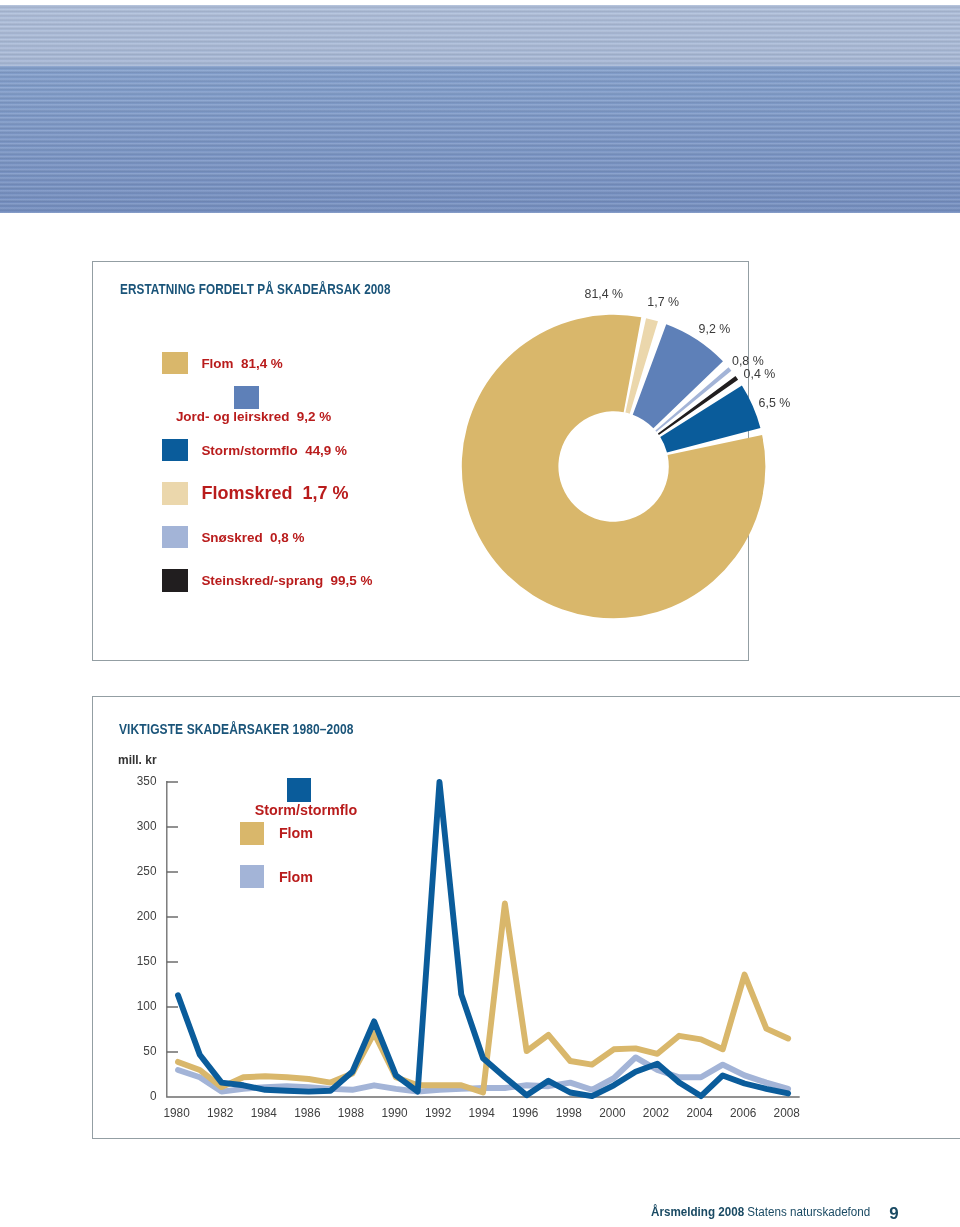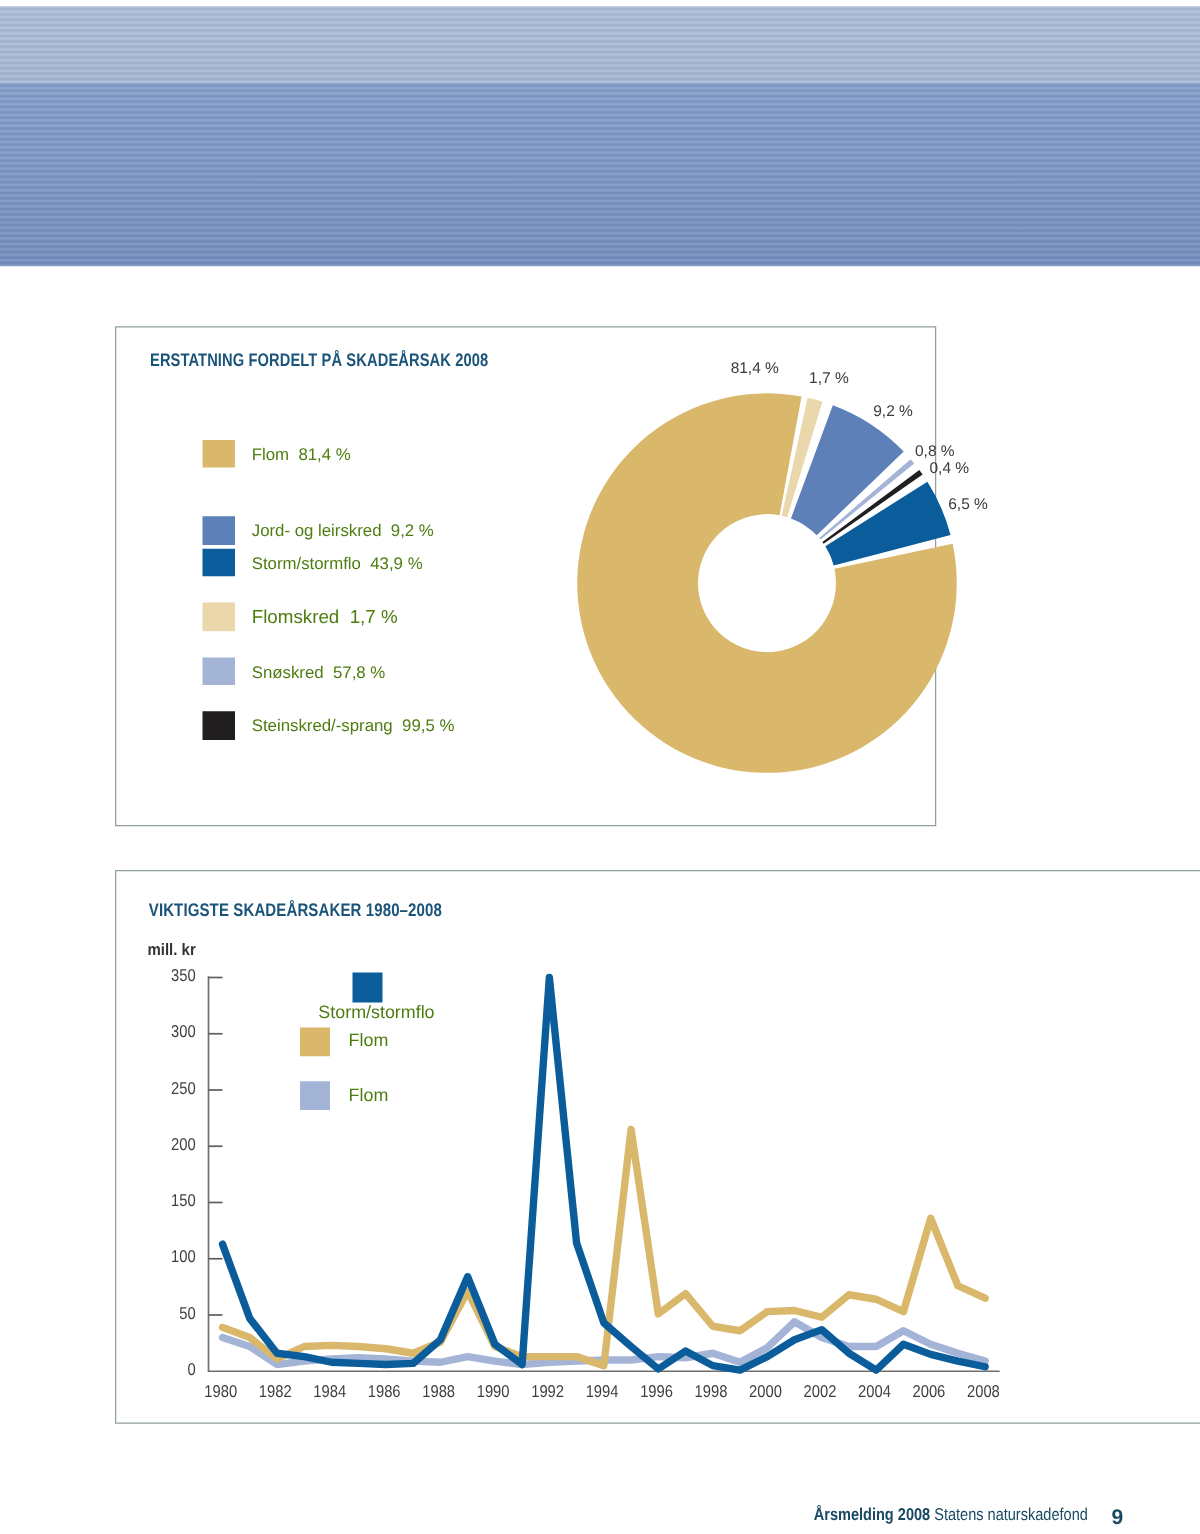--- a/index.html
+++ b/index.html
@@ -18,21 +18,21 @@
   .panel{position:absolute;box-sizing:border-box;background:#fff;}
   #panel-pie{left:92px;top:261px;width:657px;height:400px;}
   #panel-line{left:92px;top:696px;width:918px;height:443px;}
 
   .panel-title{position:absolute;font-weight:bold;white-space:nowrap;
        font-size:14.6px;letter-spacing:0.1px;transform-origin:0 50%;}
 
   
   .legend-item{position:absolute;display:flex;align-items:center;}
   .swatch{display:block;}
-  .legend-label{white-space:pre;color:#4d7c0f;}
+  .legend-label{white-space:pre;color:#b91c1c;font-weight:bold;}
 
   svg{display:block;overflow:visible;}
   .callout{fill:#3b3b3b;font-family:"Liberation Sans",sans-serif;font-size:12.4px;-webkit-font-smoothing:antialiased;}
   .axis-label{fill:#3f3f3f;font-family:"Liberation Sans",sans-serif;font-size:13.7px;-webkit-font-smoothing:antialiased;}
   #footer-text{position:absolute;left:651.1px;top:1203.8px;font-size:13.7px;white-space:nowrap;transform:scaleX(0.85);transform-origin:0 50%;}
   #footer-text b{font-weight:bold;}
   #footer-page{position:absolute;left:889.3px;top:1203.8px;font-size:16.9px;font-weight:bold;}
 </style>
 </head>
 <body>
@@ -44,35 +44,35 @@
     <div class="band" id="band-dark" style="background: repeating-linear-gradient(rgba(255, 255, 255, 0.13) 0px, rgba(0, 0, 0, 0.086) 2.24px, rgba(0, 0, 0, 0.02) 3.44px, rgba(255, 255, 255, 0.13) 4.3px), linear-gradient(rgb(133, 161, 206), rgb(118, 144, 194));"></div>
   </div>
 
   <div class="panel" id="panel-pie" style="border: 1px solid rgb(147, 158, 163);">
     <div class="panel-title" id="pie-title" style="left: 26.8px; top: 19px; color: rgb(26, 84, 121); transform: scaleX(0.805);">ERSTATNING FORDELT PÅ SKADEÅRSAK 2008</div>
     <div id="pie-legend">
         <div class="legend-item" style="left: 69px; top: 89.8px;">
           <span class="swatch" style="width: 25.5px; height: 22.6px; background: rgb(217, 183, 107);"></span>
           <span class="legend-label" style="margin-left: 13.9px; font-size: 13.45px;">Flom  81,4 %</span>
         </div>
-        <div class="legend-item" style="left: 69px; top: 151px;">
+        <div class="legend-item" style="left: 69px; top: 124px; flex-direction: column;">
           <span class="swatch" style="width: 25.5px; height: 22.6px; background: rgb(94, 128, 184);"></span>
           <span class="legend-label" style="margin-left: 13.9px; font-size: 13.45px;">Jord- og leirskred  9,2 %</span>
         </div>
         <div class="legend-item" style="left: 69px; top: 176.8px;">
           <span class="swatch" style="width: 25.5px; height: 22.6px; background: rgb(10, 92, 155);"></span>
-          <span class="legend-label" style="margin-left: 13.9px; font-size: 13.45px;">Storm/stormflo  43,9 %</span>
+          <span class="legend-label" style="margin-left: 13.9px; font-size: 13.45px;">Storm/stormflo  44,9 %</span>
         </div>
         <div class="legend-item" style="left: 69px; top: 220.3px;">
           <span class="swatch" style="width: 25.5px; height: 22.6px; background: rgb(235, 215, 172);"></span>
-          <span class="legend-label" style="margin-left: 13.9px; font-size: 15px;">Flomskred  1,7 %</span>
+          <span class="legend-label" style="margin-left: 13.9px; font-size: 18px;">Flomskred  1,7 %</span>
         </div>
         <div class="legend-item" style="left: 69px; top: 263.8px;">
           <span class="swatch" style="width: 25.5px; height: 22.6px; background: rgb(163, 180, 215);"></span>
-          <span class="legend-label" style="margin-left: 13.9px; font-size: 13.45px;">Snøskred  57,8 %</span>
+          <span class="legend-label" style="margin-left: 13.9px; font-size: 13.45px;">Snøskred  0,8 %</span>
         </div>
         <div class="legend-item" style="left: 69px; top: 307.3px;">
           <span class="swatch" style="width: 25.5px; height: 22.6px; background: rgb(33, 30, 31);"></span>
           <span class="legend-label" style="margin-left: 13.9px; font-size: 13.45px;">Steinskred/-sprang  99,5 %</span>
         </div>
       </div>
     <svg id="pie-svg" width="777" height="400" viewBox="92 261 777 400">
         <path d="M761.08 433.94A151.8 151.8 0 1 1 640.26 316.24L622.66 411.22A55.2 55.2 0 1 0 666.59 454.02Z" fill="#D9B76B"></path>
         <path d="M645.07 317.21A151.8 151.8 0 0 1 656.98 320.33L628.74 412.71A55.2 55.2 0 0 0 624.41 411.58Z" fill="#EBD7AC"></path>
         <path d="M665.26 323.13A151.8 151.8 0 0 1 721.98 360.24L652.37 427.22A55.2 55.2 0 0 0 631.75 413.73Z" fill="#5E80B8"></path>

